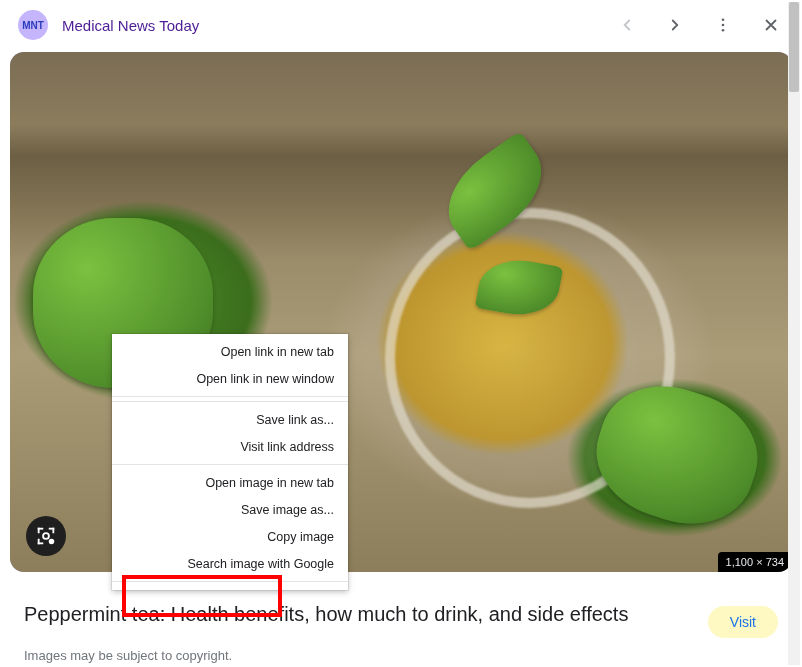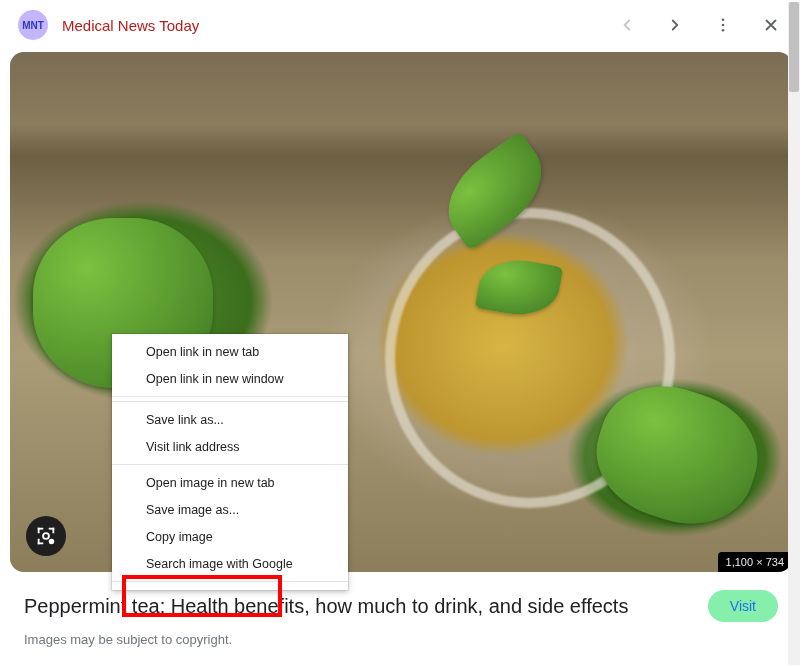--- a/index.html
+++ b/index.html
@@ -24,21 +24,21 @@
   .favicon {
     width: 30px; height: 30px;
     border-radius: 50%;
     background: #c4b5fd;
     display: flex; align-items: center; justify-content: center;
     font-size: 10px; font-weight: bold; color: #2a3dbb;
     letter-spacing: 0;
   }
   .site-name {
     font-size: 15px;
-    color: #b91c1c;
+    color: #4c1d95;
     flex: 1;
   }
   .hdr-icons { display: flex; align-items: center; gap: 26px; padding-right: 6px; }
   .nav-btn { width: 22px; height: 22px; display: flex; align-items:center; justify-content:center; color:#5f6368; cursor:pointer; }
   .nav-btn.disabled { color:#c2c5c9; cursor:default; }
   .nav-btn svg { width: 18px; height: 18px; }
 
   
   .image-wrap {
     position: relative;
@@ -100,24 +100,25 @@
   .below {
     display:flex; align-items:center; gap:16px;
     padding: 18px 24px 4px 24px;
   }
   .title {
     font-size:20px; color:#202124; font-weight:400;
     white-space:nowrap; overflow:hidden; text-overflow:ellipsis;
     flex:1;
   }
   .visit-btn {
-    background:#86efac; color:#1a73e8;
+    background:#fef9c3; color:#1a73e8;
     font-size:14px; padding:8px 22px;
     border-radius:20px; cursor:pointer;
     white-space:nowrap;
+    margin-top:16px;
   }
   .subject {
     padding: 6px 24px 0 24px;
     font-size:13px; color:#70757a;
   }
 
   
   .scroll-track {
     position:absolute; top:2px; right:2px; width:12px; height:663px;
     background:#f1f1f1;
@@ -137,20 +138,21 @@
     font-size:12.5px; color:#202124;
     padding:4px 0;
   }
   .ctx-item {
     display:flex; align-items:center;
     padding: 4px 14px 4px 34px;
     height:19px;
     cursor:default;
     position:relative;
     white-space:nowrap;
+    justify-content:flex-end;
   }
   .ctx-sep { height:1px; background:#e3e3e3; margin:4px 0; }
   .ctx-icon {
     position:absolute; left:9px; top:50%; transform:translateY(-50%);
     width:16px; height:16px; display:flex; align-items:center; justify-content:center;
     color:#5f6368;
   }
   .ctx-icon svg{width:14px;height:14px;}
 
   

